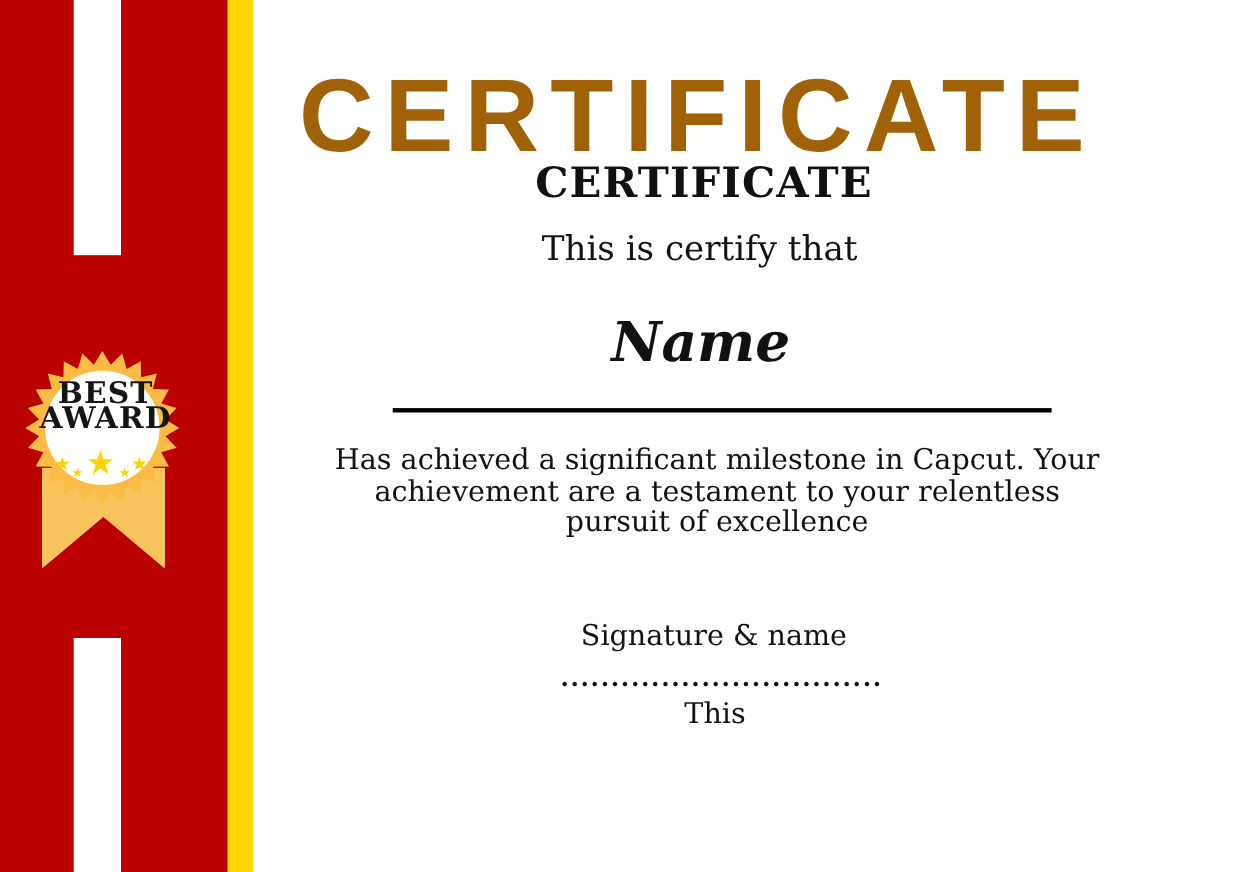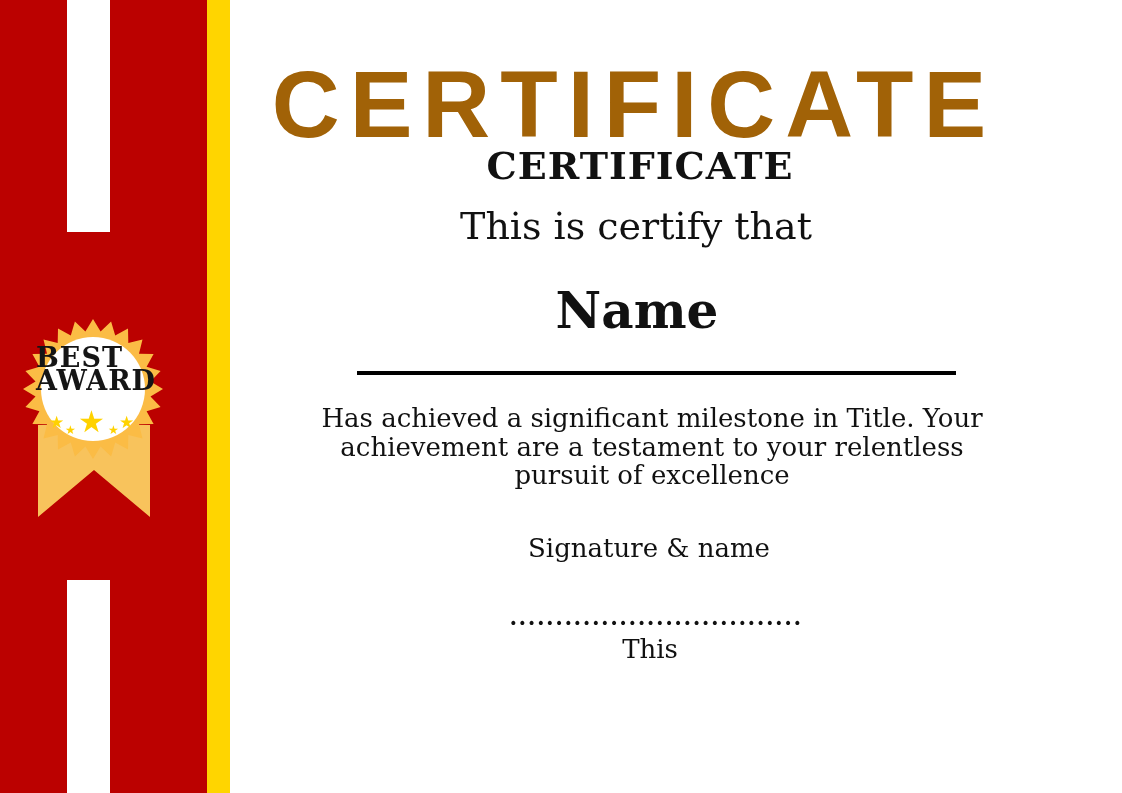--- a/index.html
+++ b/index.html
@@ -16,44 +16,44 @@
   .white-stripe-bottom{left:67px;top:580px;width:43px;height:213px;background:#ffffff;}
   .yellow-stripe{left:207px;top:0;width:23px;height:793px;background:#ffd500;}
 
   
   .award-ribbon{
     left:38px;top:425px;width:112px;height:92px;background:#f8c35c;
     clip-path:polygon(0 0,100% 0,100% 100%,50% 49%,0 100%);
   }
   .award-seal{left:23px;top:319px;width:140px;height:140px;}
   .badge-text{
-    left:96px;top:346px;text-align:left;font-weight:bold;
+    left:96px;top:346px;text-align:center;font-weight:bold;
     font-size:27px;line-height:23px;letter-spacing:1px;color:#151515;
   }
   .star{color:#ffd200;font-family:"DejaVu Sans",sans-serif;line-height:1;}
   .star-1{left:49px;top:414px;font-size:17px;}
   .star-2{left:65px;top:424px;font-size:12px;}
   .star-3{left:78px;top:407px;font-size:30px;}
   .star-4{left:108px;top:424px;font-size:12px;}
   .star-5{left:119px;top:414px;font-size:17px;}
 
   
   .cert-title{
     left:634px;top:58px;font-family:"Liberation Sans",sans-serif;
     font-weight:700;font-size:94px;line-height:94px;letter-spacing:10px;color:#a16207;
   }
   .cert-subtitle{left:640px;top:147px;font-weight:bold;font-size:38px;line-height:38px;letter-spacing:1px;}
-  .lead-text{left:636px;top:210px;font-size:38px;line-height:32px;text-align:center;}
-  .recipient-name{left:637px;top:283px;font-size:50px;line-height:56px;font-weight:bold;text-align:right;}
+  .lead-text{left:636px;top:210px;font-size:31px;line-height:32px;text-align:center;}
+  .recipient-name{left:637px;top:283px;font-size:50px;line-height:56px;font-style:italic;font-weight:bold;text-align:right;}
   .name-underline{left:357px;top:371px;width:599px;height:4px;background:#000;}
   .body-text{
     left:652px;top:404px;width:715px;transform:translateX(-50%);
     font-size:26px;line-height:28.5px;text-align:center;
   }
-  .signature-label{left:649px;top:533px;font-size:26px;line-height:30px;}
+  .signature-label{left:649px;top:563px;font-size:26px;line-height:30px;}
   .dotted-line{left:656px;top:606px;font-size:22px;line-height:22px;font-weight:bold;letter-spacing:1.5px;}
   .signer-title{left:650px;top:634px;font-size:26px;line-height:30px;}
 </style>
 </head>
 <body>
 
 <div class="page">
 
   <div class="abs red-band"></div>
   <div class="abs white-stripe-top"></div>
@@ -73,18 +73,18 @@
   <span class="abs star star-2">★</span>
   <span class="abs star star-3">★</span>
   <span class="abs star star-4">★</span>
   <span class="abs star star-5">★</span>
 
   <div class="abs cx cert-title">CERTIFICATE</div>
   <div class="abs cx cert-subtitle">CERTIFICATE</div>
   <div class="abs cx lead-text">This is certify that</div>
   <div class="abs cx recipient-name">Name</div>
   <div class="abs name-underline"></div>
-  <div class="abs body-text">Has achieved a significant milestone in Title. Your achievement are a testament to your relentless pursuit of excellence</div>
+  <div class="abs body-text">Has achieved a significant milestone in Capcut. Your achievement are a testament to your relentless pursuit of excellence</div>
   <div class="abs cx signature-label">Signature &amp; name</div>
   <div class="abs cx dotted-line">................................</div>
   <div class="abs cx signer-title">This</div>
 
 </div>
 
 </body></html>

